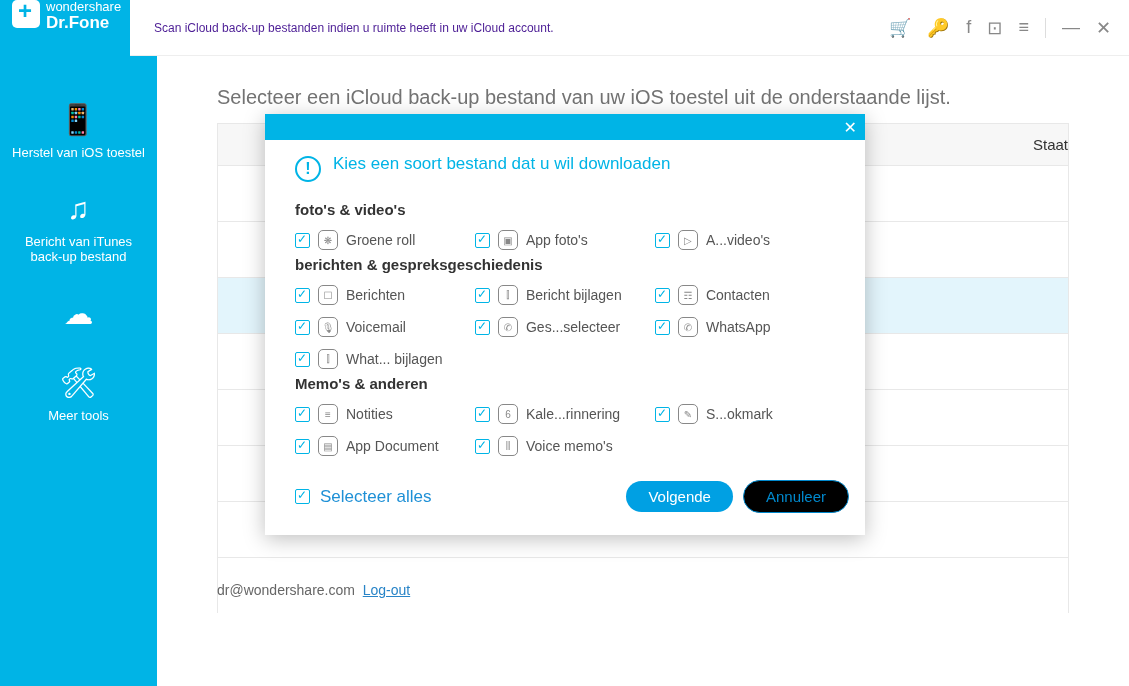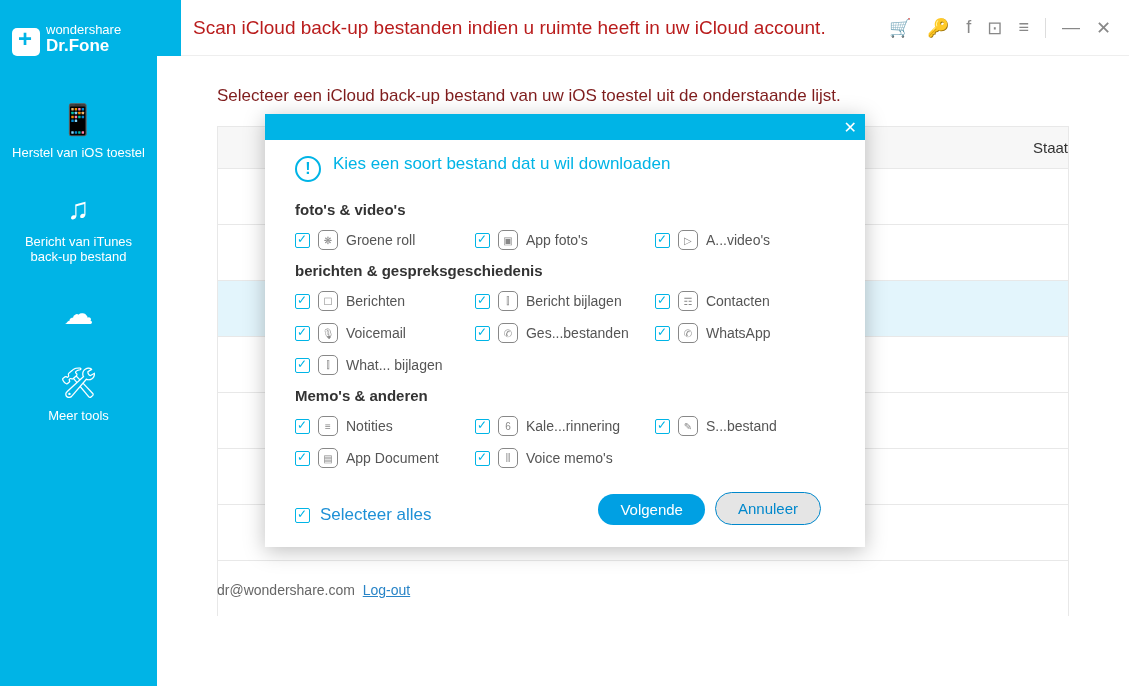--- a/index.html
+++ b/index.html
@@ -1,64 +1,64 @@
 <!DOCTYPE html>
 <html><head>
 <meta charset="utf-8">
 <style>
 *{box-sizing:border-box;margin:0;padding:0;font-family:"Segoe UI",Arial,sans-serif}
 body{width:1129px;height:686px;background:#fff;overflow:hidden;position:relative}
 .topbar{height:56px;display:flex;align-items:center;border-bottom:1px solid #eee}
-.logo{width:181px;height:56px;background:#00b4e6;color:#fff;display:flex;align-items:flex-end;padding-left:12px;font-size:13px}
+.logo{width:130px;height:56px;background:#00b4e6;color:#fff;display:flex;align-items:flex-start;padding-left:12px;font-size:13px}
 .logo-icon{width:28px;height:28px;background:#fff;border-radius:5px;margin-right:6px;position:relative}
 .logo-icon:before{content:"+";color:#00b4e6;font-size:24px;font-weight:bold;position:absolute;left:6px;top:-3px}
 .logo-text{line-height:1.1}
 .logo-text b{font-size:17px}
-.tagline{flex:1;color:#b91c1c;font-size:19px;padding-left:12px}
+.tagline{flex:1;color:#4c1d95;font-size:12px;padding-left:24px}
 .toptools{display:flex;align-items:center;gap:16px;padding-right:18px;color:#888}
 .toptools span{font-size:18px;cursor:pointer}
 .cart{color:#f5a623}
 .key{color:#00b4e6}
 .sep{width:1px;height:20px;background:#ddd}
 .main{display:flex;height:630px}
 .sidebar{width:157px;background:#00b4e6;color:#fff;display:flex;flex-direction:column;align-items:center;padding-top:30px;position:relative}
 .nav{display:flex;flex-direction:column;align-items:center;gap:6px;width:100%;padding:16px 8px;text-align:center;font-size:13px;cursor:pointer}
 .nav-icon{font-size:30px;margin-bottom:2px}
 .arrow{position:absolute;right:-10px;top:348px;width:0;height:0;border-top:10px solid transparent;border-bottom:10px solid transparent;border-right:10px solid #fff}
 .content{flex:1;padding:30px 60px 0 60px;position:relative}
-.heading{color:#7f1d1d;font-size:17px;margin-bottom:20px}
+.heading{color:#737373;font-size:20px;margin-bottom:14px}
 .table-row{height:56px;border:1px solid #e8e8e8;border-bottom:none;display:flex;align-items:center}
 .table-row.hdr{background:#f7f7f7;height:42px}
 .table-row.sel{background:#e3f5fc}
 .table-row:last-of-type{border-bottom:1px solid #e8e8e8}
 .col1{width:640px}
 .col2{flex:1;text-align:right;color:#333;font-size:15px}
 .footer{position:absolute;bottom:88px;left:60px;color:#666;font-size:14px}
 .footer a{color:#2884c7;text-decoration:underline;cursor:pointer}
 .modal{position:absolute;left:265px;top:114px;width:600px;background:#fff;box-shadow:0 4px 20px rgba(0,0,0,0.25);z-index:10}
 .modal-bar{height:26px;background:#00b4e6;display:flex;justify-content:flex-end;align-items:center;padding-right:8px}
 .modal-bar span{color:#fff;font-size:16px;cursor:pointer}
 .modal-body{padding:14px 30px 0 30px}
 .mhead{display:flex;gap:12px;margin-bottom:8px}
 .info-icon{width:26px;height:26px;border:2px solid #00b4e6;border-radius:50%;color:#00b4e6;display:flex;align-items:center;justify-content:center;font-weight:bold;flex-shrink:0;margin-top:2px}
 .mtitle{color:#00b4e6;font-size:17px;margin-bottom:19px}
 .mdesc{color:#555;font-size:13px;line-height:1.5;max-width:490px}
-.section{margin-top:6px}
+.section{margin-top:0}
 .section h4{font-size:15px;color:#333;margin-bottom:6px}
 .grid{display:flex;flex-wrap:wrap}
 .item{width:33.33%;display:flex;align-items:center;gap:8px;padding:6px 0;color:#555;font-size:14px}
 .cb{width:15px;height:15px;border:1.5px solid #00b4e6;border-radius:2px;position:relative;flex-shrink:0}
 .cb.on:after{content:"✓";color:#00b4e6;font-size:12px;position:absolute;left:1px;top:-2px}
 .fi{width:20px;height:20px;border:1.5px solid #888;border-radius:5px;display:flex;align-items:center;justify-content:center;font-size:10px;color:#888;flex-shrink:0}
-.modal-foot{display:flex;align-items:flex-end;padding:18px 44px 22px 30px}
+.modal-foot{display:flex;align-items:center;padding:18px 16px 22px 30px}
 .selall{display:flex;align-items:center;gap:10px;color:#1e90d6;font-size:17px}
 .spacer{flex:1}
 .btn{padding:7px 22px;border-radius:18px;font-size:15px;cursor:pointer;margin-left:10px}
 .btn.primary{background:#00a0e3;color:#fff;border:none}
-.btn.sec{background:#e5e5e5;color:#0088cc;border:1.5px solid #0088cc}
+.btn.sec{background:#000000;color:#0088cc;border:1.5px solid #0088cc}
 </style>
 </head>
 <body>
 
 <div class="topbar">
   <div class="logo">
     <div class="logo-icon"></div>
     <div class="logo-text">
       <div>wondershare</div>
       <b>Dr.Fone</b>
@@ -194,21 +194,21 @@
               <span>Contacten</span>
             </div>
             <div class="item">
               <div class="cb on"></div>
               <div class="fi">🎙</div>
               <span>Voicemail</span>
             </div>
             <div class="item">
               <div class="cb on"></div>
               <div class="fi">✆</div>
-              <span>Ges...bestanden</span>
+              <span>Ges...selecteer</span>
             </div>
             <div class="item">
               <div class="cb on"></div>
               <div class="fi">✆</div>
               <span>WhatsApp</span>
             </div>
             <div class="item">
               <div class="cb on"></div>
               <div class="fi">⫿</div>
               <span>What... bijlagen</span>
@@ -224,21 +224,21 @@
               <span>Notities</span>
             </div>
             <div class="item">
               <div class="cb on"></div>
               <div class="fi">6</div>
               <span>Kale...rinnering</span>
             </div>
             <div class="item">
               <div class="cb on"></div>
               <div class="fi">✎</div>
-              <span>S...bestand</span>
+              <span>S...okmark</span>
             </div>
             <div class="item">
               <div class="cb on"></div>
               <div class="fi">▤</div>
               <span>App Document</span>
             </div>
             <div class="item">
               <div class="cb on"></div>
               <div class="fi">⫼</div>
               <span>Voice memo's</span>

